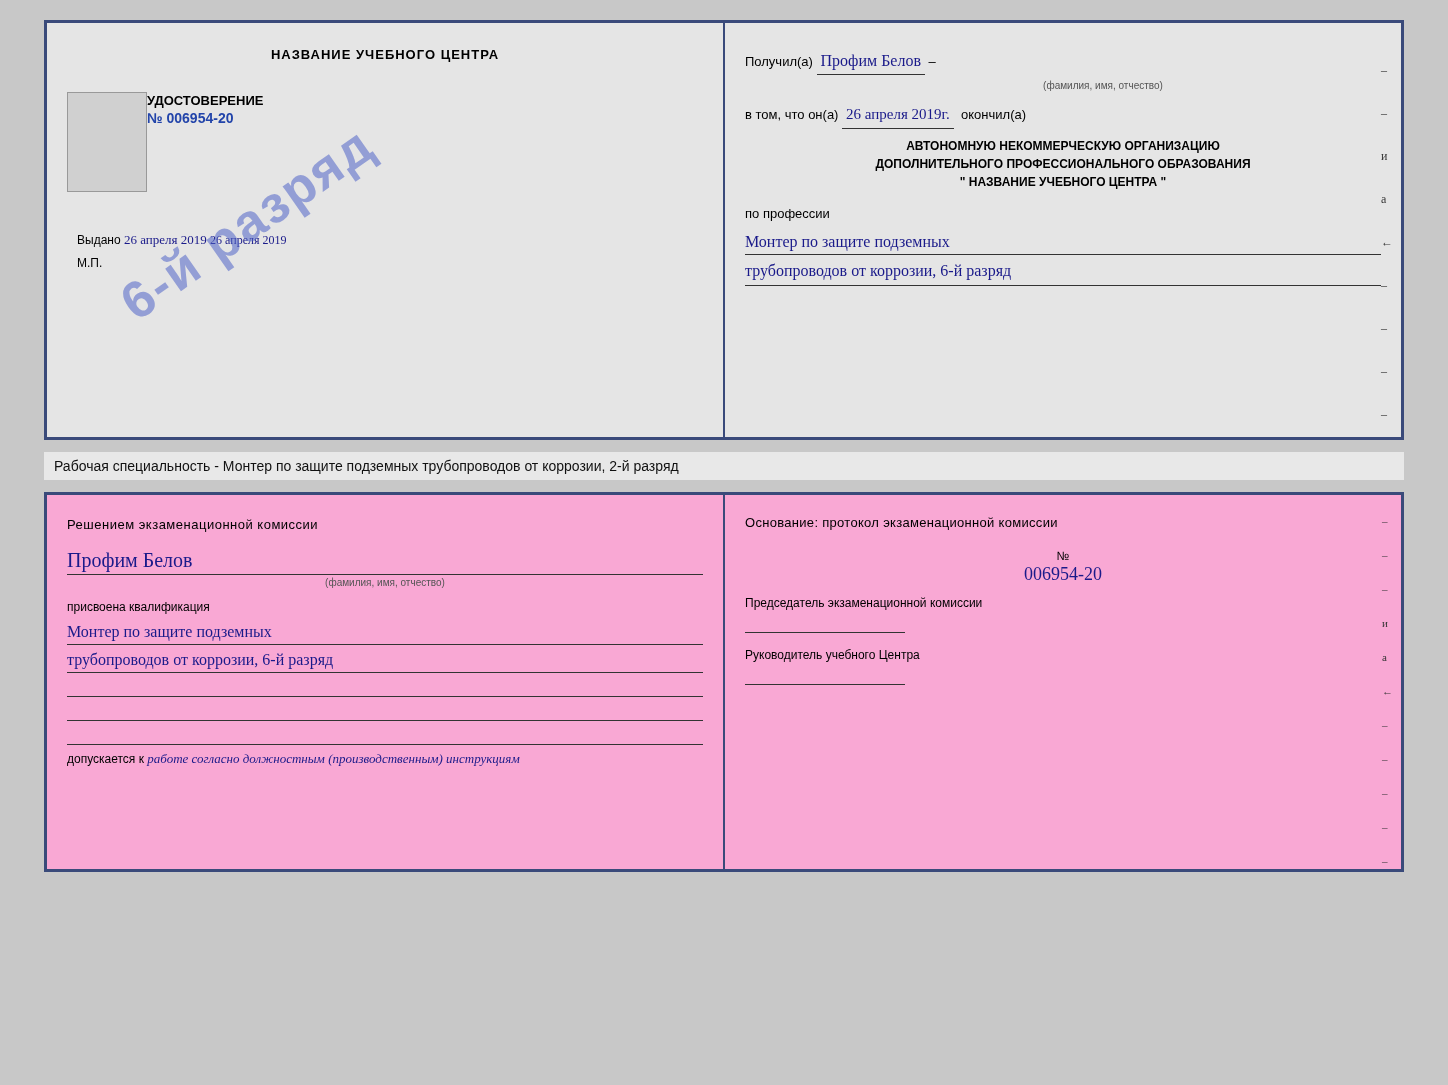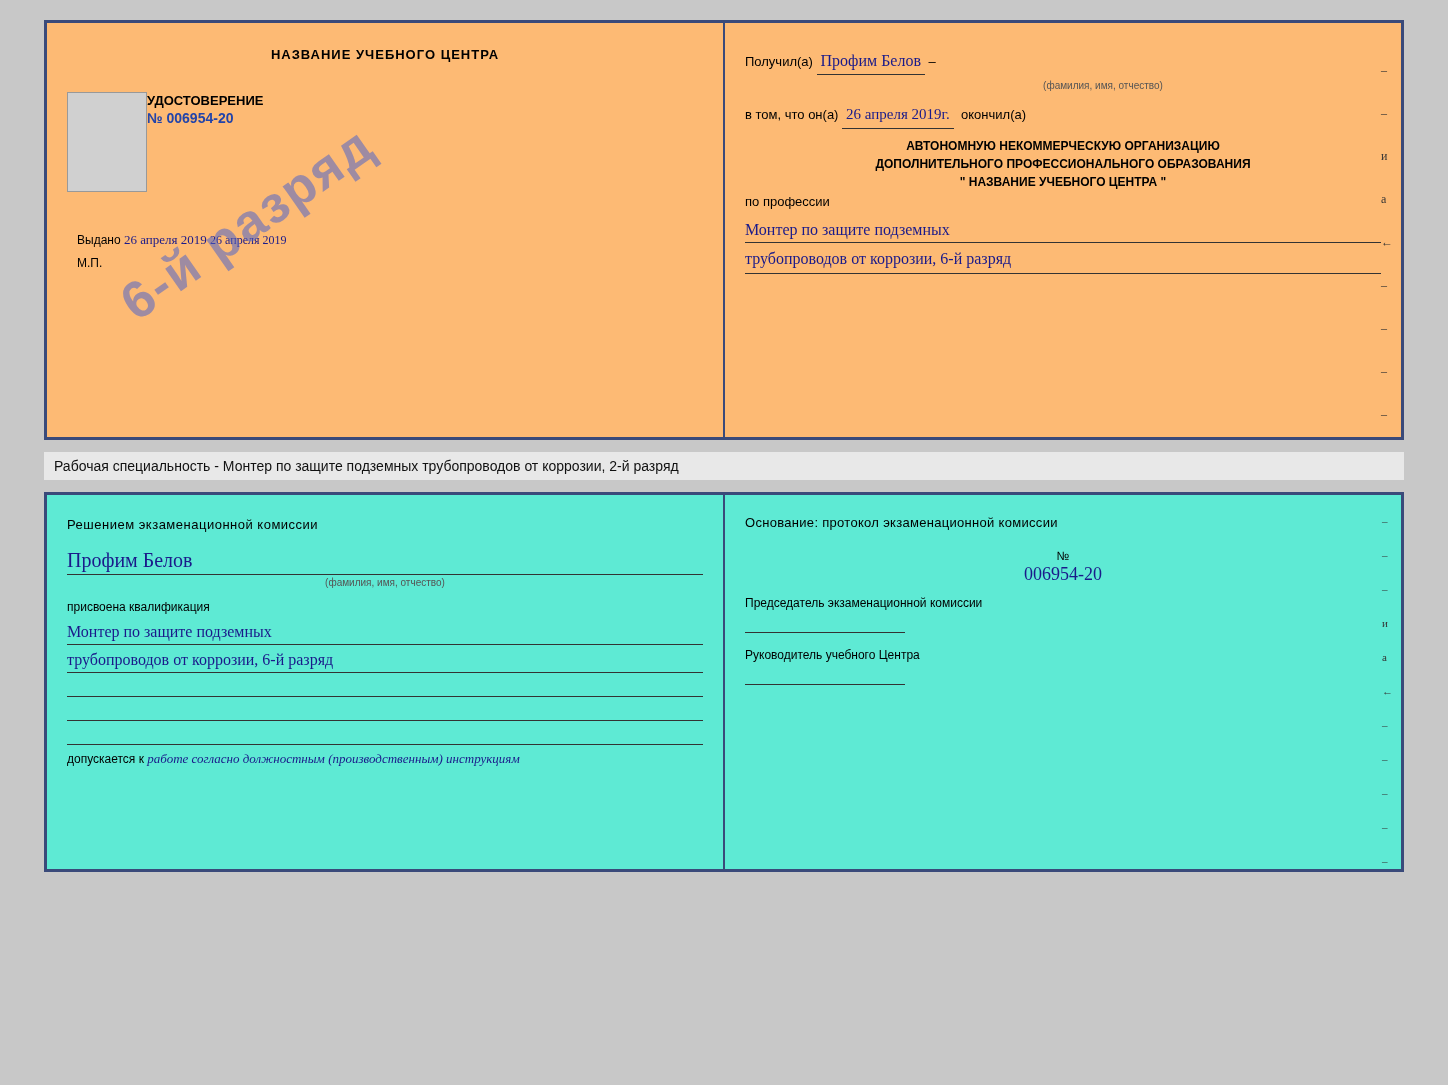--- a/index.html
+++ b/index.html
@@ -15,21 +15,21 @@
       gap: 12px;
     }
 
     .document-row {
       display: flex;
       gap: 0;
       width: 1360px;
     }
 
     .cert-half {
-      background: #fdba74;
+      background: #e5e5e5;
       border: 3px solid #3a4a7a;
       flex: 1;
       padding: 24px 20px;
       position: relative;
       min-height: 420px;
     }
 
     .cert-half.left {
       border-right: 1.5px solid #3a4a7a;
     }
@@ -191,21 +191,21 @@
       font-size: 14px;
       font-family: Arial, sans-serif;
       color: #111;
     }
 
     
     .bottom-doc {
       width: 1360px;
       display: flex;
       border: 3px solid #3a4a7a;
-      background: #5eead4;
+      background: #f9a8d4;
       min-height: 380px;
     }
 
     .bottom-left {
       flex: 1;
       border-right: 1.5px solid #3a4a7a;
       padding: 20px 20px;
       position: relative;
     }
 
@@ -392,21 +392,21 @@
       <div style="margin-left: 80px; margin-bottom: 8px;">
         <span class="small-label">(фамилия, имя, отчество)</span>
       </div>
 
       <div class="right-line" style="margin-bottom: 8px;">
         <span style="font-size:13px; font-family:Arial,sans-serif;">в том, что он(а)</span>&nbsp;
         <span class="handwritten">26 апреля 2019г.</span>&nbsp;&nbsp;
         <span style="font-size:13px; font-family:Arial,sans-serif;">окончил(а)</span>
       </div>
 
-      <div class="center-text" style="margin-bottom:0; font-weight:bold;">
+      <div class="center-text" style="margin-bottom:12px; font-weight:bold;">
         <div>АВТОНОМНУЮ НЕКОММЕРЧЕСКУЮ ОРГАНИЗАЦИЮ</div>
         <div>ДОПОЛНИТЕЛЬНОГО ПРОФЕССИОНАЛЬНОГО ОБРАЗОВАНИЯ</div>
         <div>"    НАЗВАНИЕ УЧЕБНОГО ЦЕНТРА    "</div>
       </div>
 
       <div style="font-size:13px; font-family:Arial,sans-serif; margin-bottom:4px;">по профессии</div>
       <div class="profession-text">Монтер по защите подземных</div>
       <div class="profession-line">трубопроводов от коррозии, 6-й разряд</div>
 
     </div>

